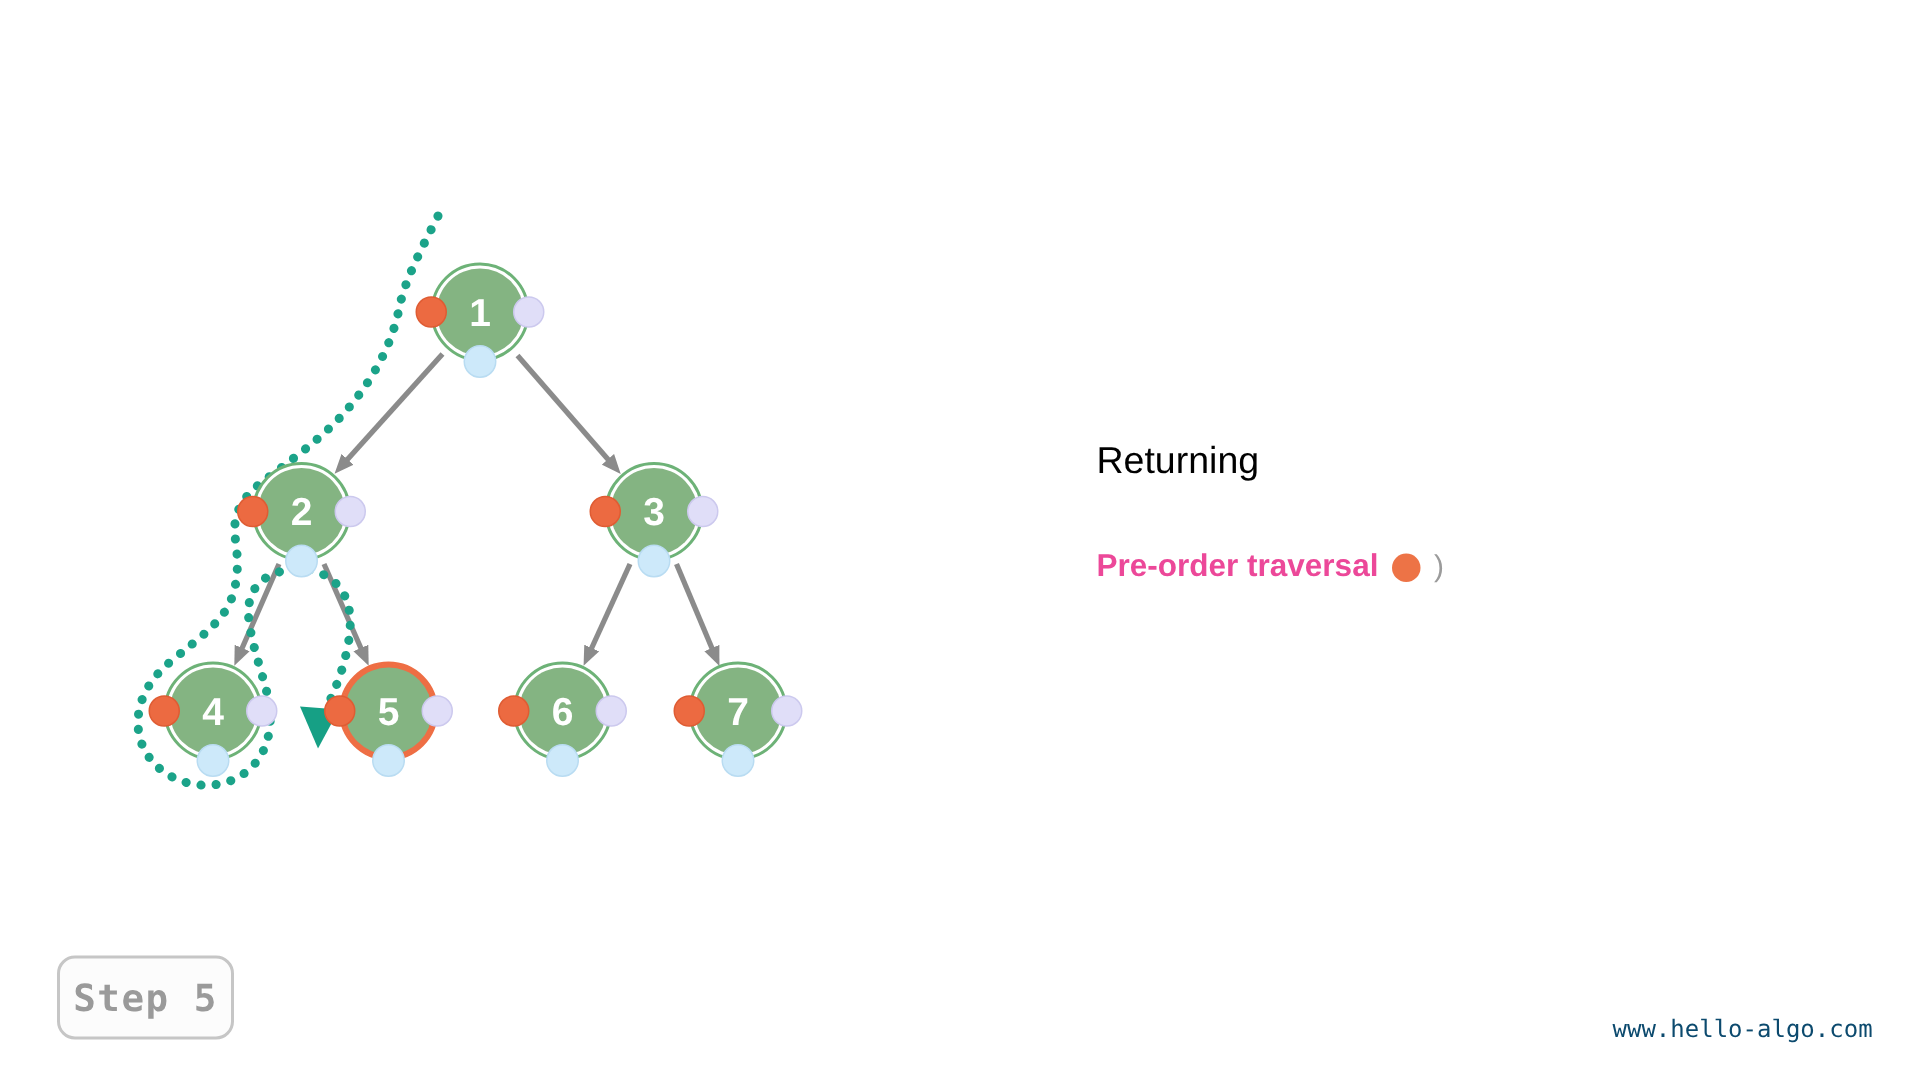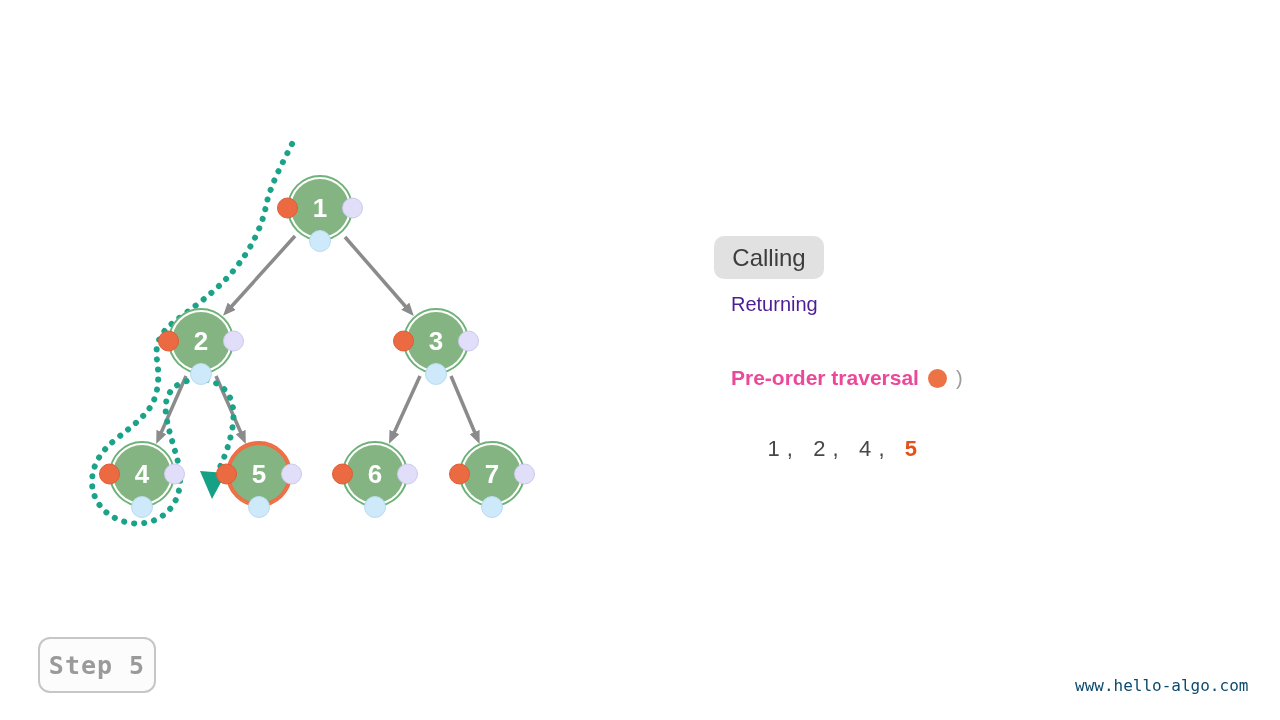--- a/index.html
+++ b/index.html
@@ -24,21 +24,21 @@
               background:#ec6a41; border:1.5px solid #df5c33; }
   .dot.post { width:21px; height:21px; right:-12px; top:50%; transform:translateY(-50%);
               background:#e0def8; border:1.5px solid #ccc9ee; }
   .dot.in   { width:22px; height:22px; left:50%; bottom:-13px; transform:translateX(-50%);
               background:#cde9fa; border:1.5px solid #b9dcf2; }
 
   
   .calling-badge { position:absolute; left:714px; top:236px; width:110px; height:43px;
                    background:#e1e1e1; border-radius:10px; display:flex; align-items:center;
                    justify-content:center; font-size:24px; color:#3d3d3d; }
-  .returning-label { position:absolute; left:731px; top:293px; font-size:20px; color:#4c1d95; }
+  .returning-label { position:absolute; left:731px; top:293px; font-size:25px; color:#000000; }
 
   .traversal-row { position:absolute; left:731px; top:366px; display:flex;
                    align-items:center; white-space:pre; }
   .traversal-title { font-size:21px; font-weight:bold; color:#ec4899; }
   .traversal-note  { font-size:20px; color:#9b9b9b; margin-left:14px; }
   .legend-access-dot { display:inline-block; width:19px; height:19px; border-radius:50%;
                        background:#ed7346; margin:0 9px; vertical-align:-3px; }
   .traversal-note-close { font-size:20px; color:#9b9b9b; }
 
   .sequence-row { position:absolute; left:741px; top:410px; font-size:22px; color:#474747;
@@ -153,30 +153,26 @@
 
   <div class="node" style="left:492px; top:474px;">
     <div class="fill">
       <span class="num">7</span>
     </div>
     <span class="dot pre"></span>
     <span class="dot post"></span>
     <span class="dot in"></span>
   </div>
 
-  <div class="calling-badge">Calling</div>
   <div class="returning-label">Returning</div>
 
   <div class="traversal-row">
     <span class="traversal-title">Pre-order traversal</span>
     <span class="legend-access-dot"></span>
     <span class="traversal-note-close">)</span>
   </div>
 
-  <div class="sequence-row">
-    <span>1 ,   2 ,   4 ,   </span><span class="sequence-current">5</span>
-  </div>
 
   <div class="step-badge">Step 5</div>
 
   <div class="site-url">www.hello-algo.com</div>
 
 </div>
 
 </body></html>

